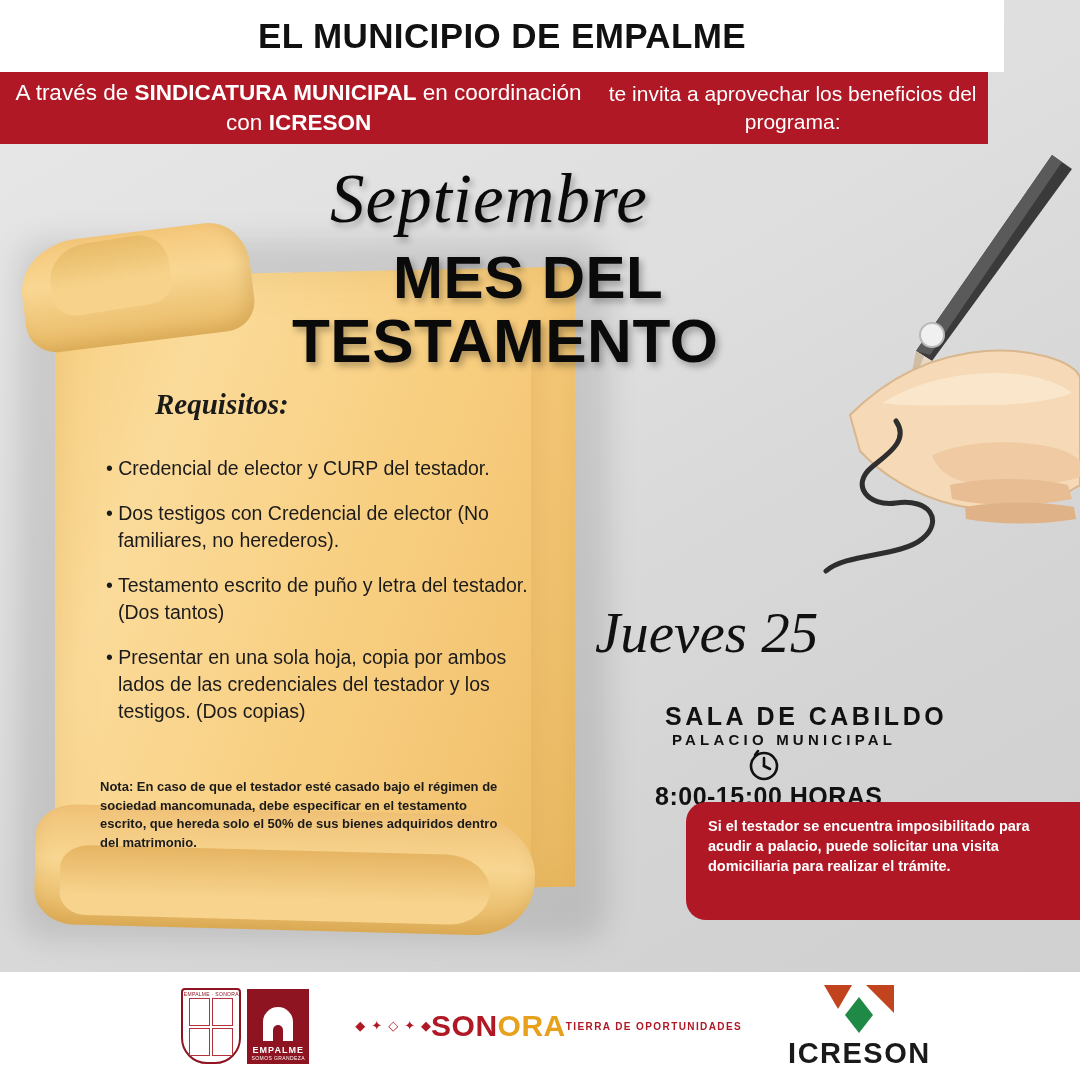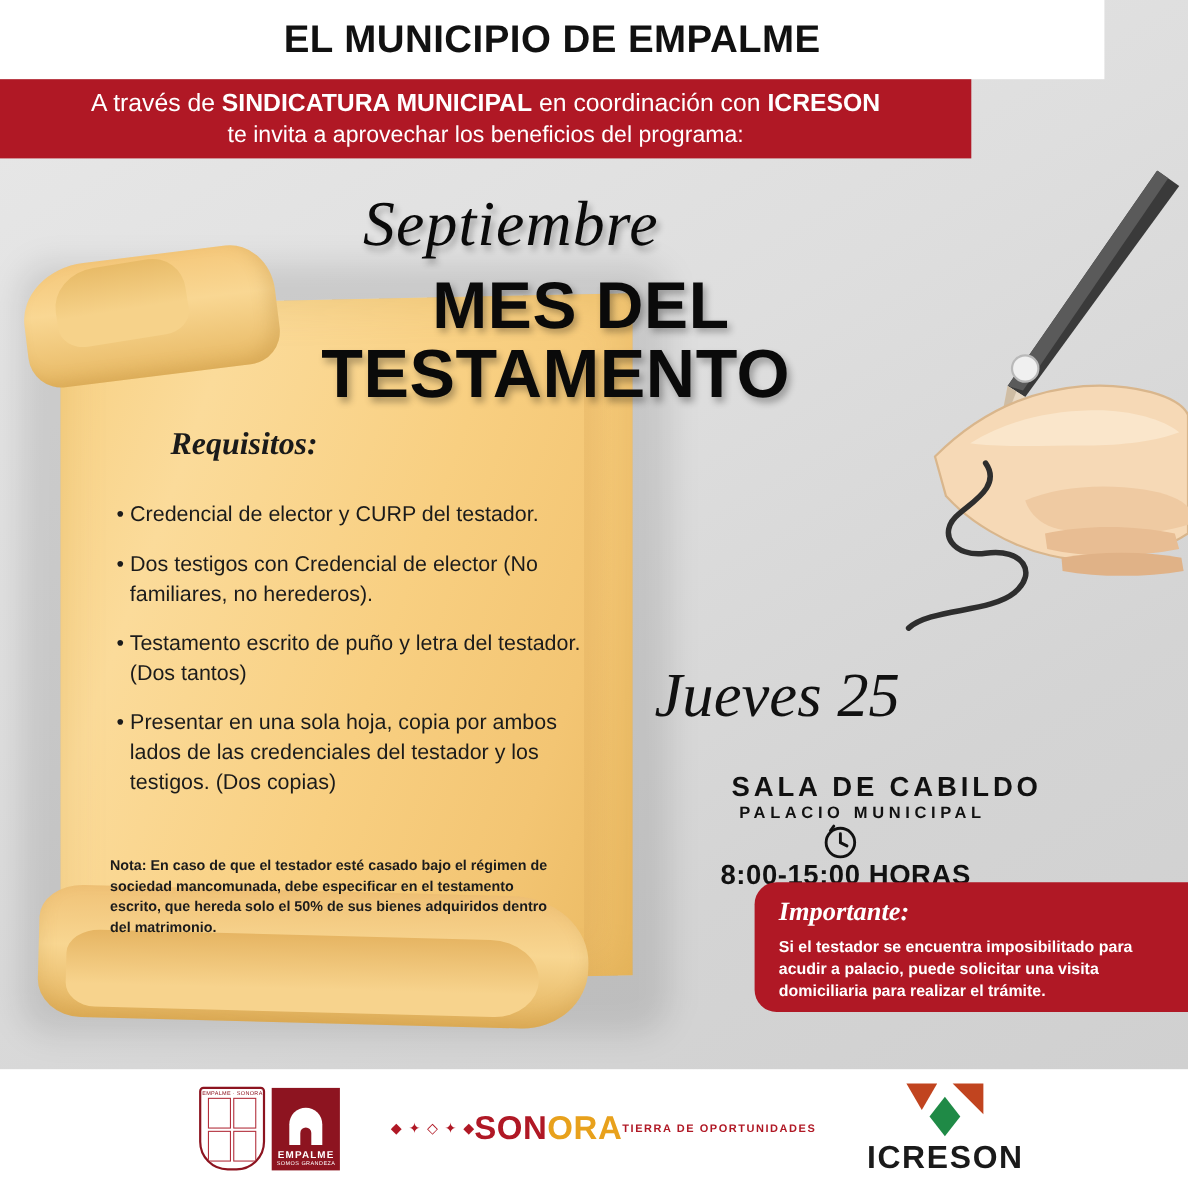--- a/index.html
+++ b/index.html
@@ -35,26 +35,26 @@
   .header-top .title {
     font-size: 35px;
     font-weight: bold;
     letter-spacing: 0.4px;
     color: #111;
     font-family: "Liberation Sans", sans-serif;
   }
   .header-band {
     position: absolute;
     top: 72px; left: 0;
-    width: 883px;
+    width: 988px;
     height: 72px;
     background: #b01825;
     color: #ffffff;
     display: flex;
-    flex-direction: column;
+    flex-direction: row;
     align-items: center;
     justify-content: center;
     text-align: center;
   }
   .header-band .line1 {
     font-size: 22.5px;
     line-height: 30px;
   }
   .header-band .line2 {
     font-size: 21px;
@@ -154,24 +154,24 @@
     width: 410px;
     font-size: 13px;
     line-height: 18.5px;
     color: #1b1b1b;
     font-weight: bold;
   }
 
   
   .title-script {
     position: absolute;
-    left: 330px; top: 170px;
+    left: 330px; top: 160px;
     font-family: "Liberation Serif", serif;
     font-style: italic;
-    font-size: 58px;
+    font-size: 69px;
     color: #0a0a0a;
     letter-spacing: 1px;
     text-shadow: 3px 4px 6px rgba(0,0,0,0.28);
   }
   .title-main1 {
     position: absolute;
     left: 393px; top: 243px;
     font-size: 60px;
     font-weight: bold;
     color: #0a0a0a;
@@ -424,21 +424,20 @@
         <circle cx="17" cy="18" r="13" fill="none" stroke="#111" stroke-width="2.6"></circle>
         <line x1="17" y1="18" x2="17" y2="10" stroke="#111" stroke-width="2.6" stroke-linecap="round"></line>
         <line x1="17" y1="18" x2="23" y2="21" stroke="#111" stroke-width="2.6" stroke-linecap="round"></line>
         <line x1="11" y1="3" x2="8" y2="7" stroke="#111" stroke-width="2.6" stroke-linecap="round"></line>
       </svg>
     </span>
     <span class="hours">8:00-15:00 HORAS</span>
   </div>
 
   <div class="importante">
-    <div class="imp-title">Importante:</div>
     <div class="imp-text">Si el testador se encuentra imposibilitado para acudir a palacio, puede solicitar una visita domiciliaria para realizar el trámite.</div>
   </div>
 
   <div class="footer">
 
     <div class="logo logo-empalme">
       <div class="shield">
         <div class="cap">EMPALME · SONORA</div>
         <div class="grid">
             <div></div>

